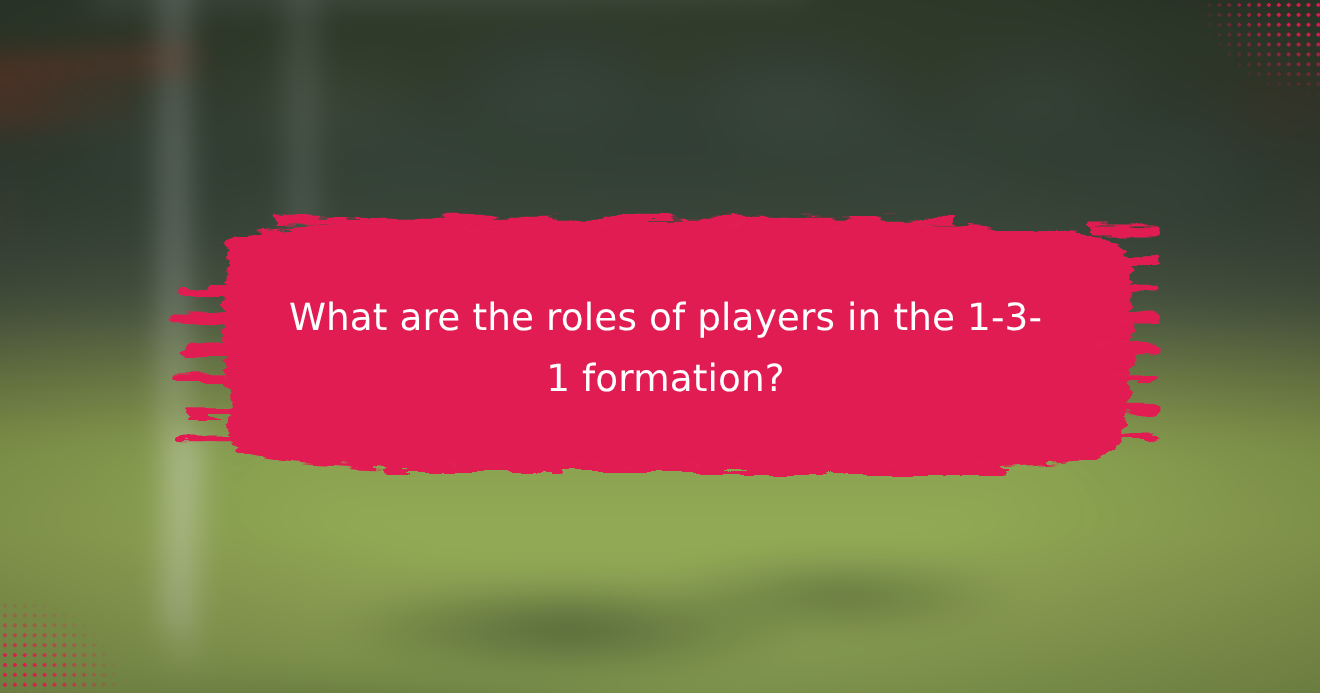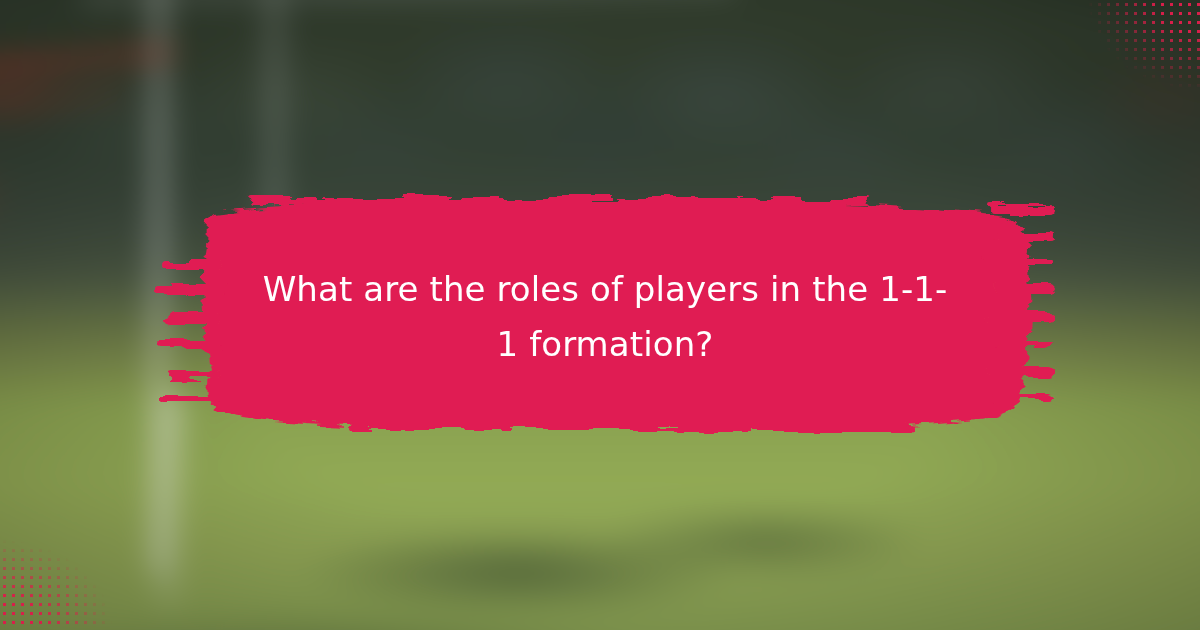--- a/index.html
+++ b/index.html
@@ -216,16 +216,16 @@
         <rect x="832" y="68" width="72" height="7" rx="3"></rect>
         <rect x="844" y="96" width="60" height="8" rx="4"></rect>
         <rect x="836" y="124" width="68" height="9" rx="4"></rect>
         <rect x="848" y="152" width="54" height="7" rx="3"></rect>
         <rect x="834" y="178" width="70" height="8" rx="4"></rect>
         <rect x="842" y="204" width="60" height="7" rx="3"></rect>
         <rect x="100" y="8" width="620" height="7" rx="3"></rect>
         <rect x="200" y="232" width="560" height="8" rx="4"></rect>
       </g>
     </svg>
-    <div class="banner-text">What are the roles of players in the 1-1-1 formation?</div>
+    <div class="banner-text">What are the roles of players in the 1-3-1 formation?</div>
   </div>
 
 </div>
 
 </body></html>

